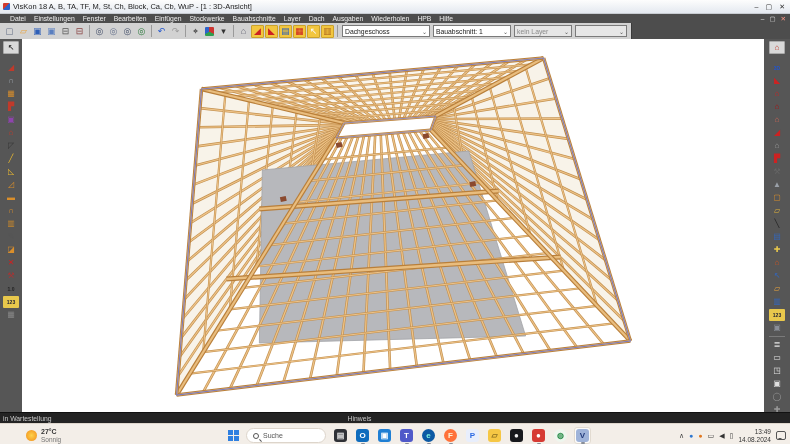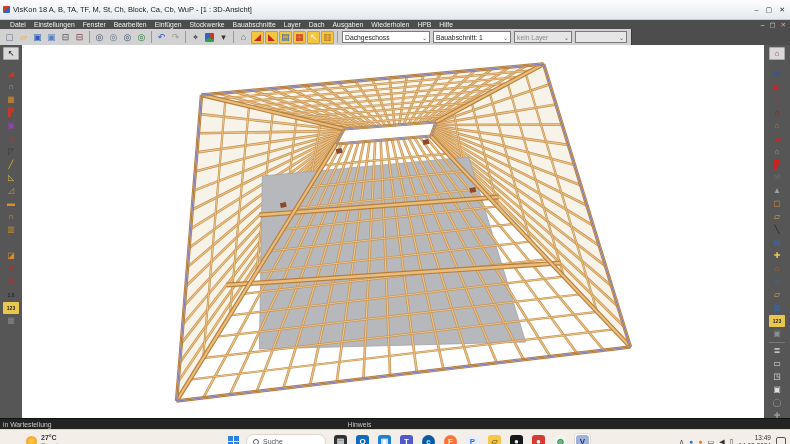--- a/index.html
+++ b/index.html
@@ -1,20 +1,20 @@
 <!DOCTYPE html>
 <html><head>
 <meta charset="utf-8">
 <style>
   * { margin:0; padding:0; box-sizing:border-box; }
   html,body { width:790px; height:444px; overflow:hidden; background:#565656;
     font-family:"Liberation Sans", sans-serif; -webkit-font-smoothing:antialiased; }
 
   
-  .titlebar { height:20px; display:flex; align-items:center; gap:3px; padding:0 3px;
+  .titlebar { height:14px; display:flex; align-items:center; gap:3px; padding:0 3px;
     background:linear-gradient(#fdfdfd,#e4e9f0); border-bottom:1px solid #c8ccd2;
     font-size:7.5px; color:#222; }
   .app-ico { width:7px; height:7px; border-radius:1px;
     background:linear-gradient(135deg,#d23b2f 0 45%,#2e62c9 45% 100%); flex:0 0 auto; }
   .titlebar .title { flex:1; white-space:nowrap; overflow:hidden; }
   .winbtns { display:flex; gap:7px; font-size:7px; color:#333; padding-right:2px; }
   .winbtns span { cursor:default; }
 
   
   .menubar { height:9px; background:#4d4d4d; display:flex; align-items:center;

